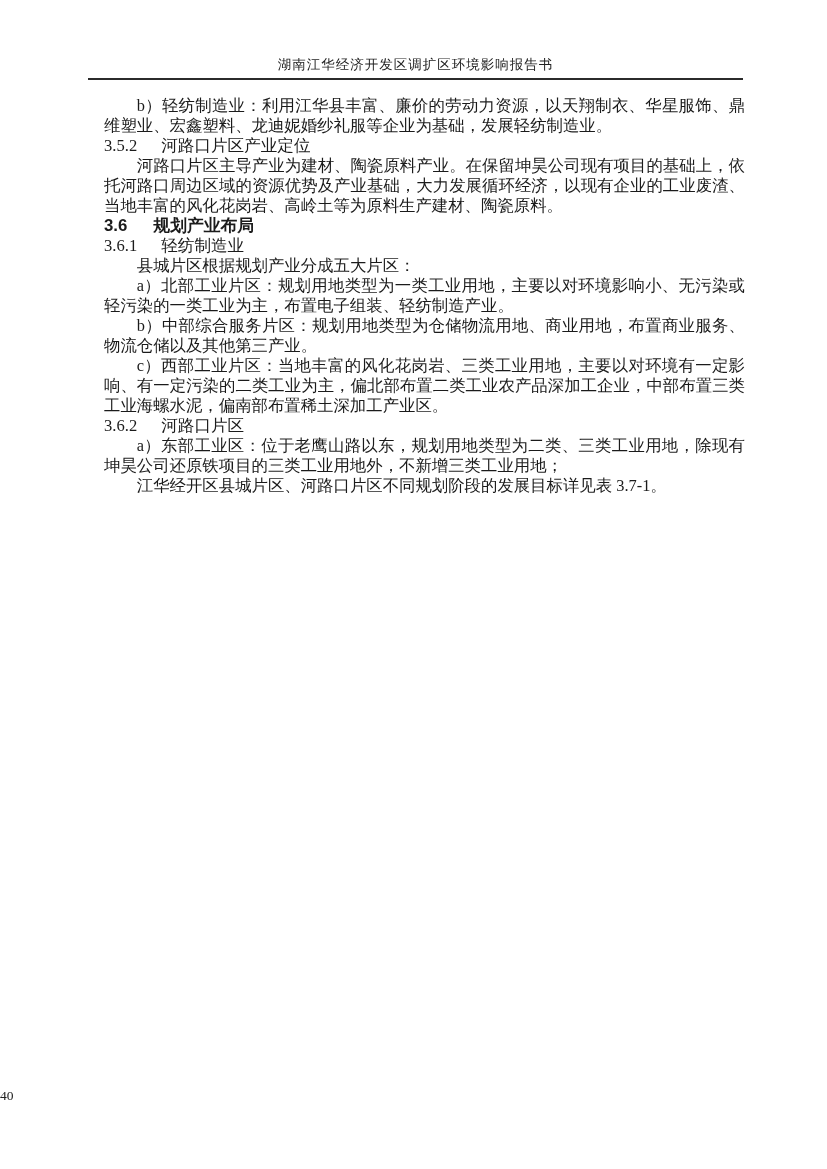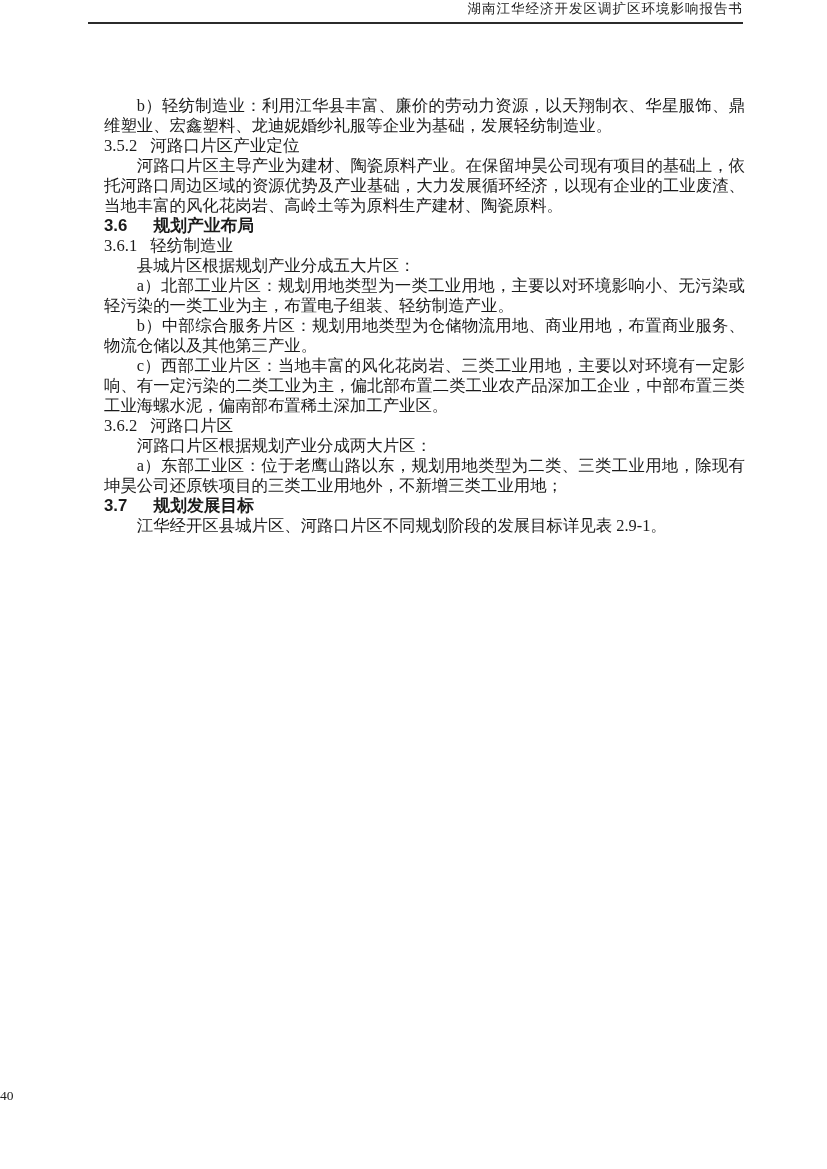--- a/index.html
+++ b/index.html
@@ -15,21 +15,22 @@
     font-family: "Liberation Serif", "DejaVu Serif", serif;
     color: #1b1b1b;
   }
   .page-header {
     position: absolute;
     top: 0;
     left: 88px;
     right: 84px;
   }
   .header-title {
-    text-align: right;
+    padding-top: 56px;
+    text-align: center;
     font-size: 13.5px;
     letter-spacing: 1px;
     color: #222222;
   }
   .header-rule {
     margin-top: 4px;
     border-bottom: 2px solid #2b2b2b;
     height: 0;
   }
   .doc-content {
@@ -53,21 +54,21 @@
   .heading-l2 {
     font-family: "Liberation Sans", "DejaVu Sans", sans-serif;
     font-weight: bold;
     font-size: 16.8px;
   }
   .heading-l3 {
     font-weight: normal;
     font-size: 16.6px;
   }
   .heading-l2 .h-num { margin-right: 26px; }
-  .heading-l3 .h-num { margin-right: 13px; }
+  .heading-l3 .h-num { margin-right: 24px; }
   .page-footer {
     position: absolute;
     top: 1088px;
     left: 0;
     width: 100%;
     text-align: left;
     font-size: 13.5px;
     color: #222222;
   }
 </style>
@@ -90,21 +91,19 @@
 
   <p class="heading heading-l3"><span class="h-num">3.6.1</span><span>轻纺制造业</span></p>
 
   <p class="para">县城片区根据规划产业分成五大片区：</p>
   <p class="para">a）北部工业片区：规划用地类型为一类工业用地，主要以对环境影响小、无污染或轻污染的一类工业为主，布置电子组装、轻纺制造产业。</p>
   <p class="para">b）中部综合服务片区：规划用地类型为仓储物流用地、商业用地，布置商业服务、物流仓储以及其他第三产业。</p>
   <p class="para">c）西部工业片区：当地丰富的风化花岗岩、三类工业用地，主要以对环境有一定影响、有一定污染的二类工业为主，偏北部布置二类工业农产品深加工企业，中部布置三类工业海螺水泥，偏南部布置稀土深加工产业区。</p>
 
   <p class="heading heading-l3"><span class="h-num">3.6.2</span><span>河路口片区</span></p>
 
-  <p class="para">河路口片区根据规划产业分成两大片区：</p>
   <p class="para">a）东部工业区：位于老鹰山路以东，规划用地类型为二类、三类工业用地，除现有坤昊公司还原铁项目的三类工业用地外，不新增三类工业用地；</p>
 
-  <p class="heading heading-l2"><span class="h-num">3.7</span><span>规划发展目标</span></p>
 
-  <p class="para">江华经开区县城片区、河路口片区不同规划阶段的发展目标详见表 2.9-1。</p>
+  <p class="para">江华经开区县城片区、河路口片区不同规划阶段的发展目标详见表 3.7-1。</p>
 </div>
 
 <div class="page-footer">40</div>
 
 </body></html>

